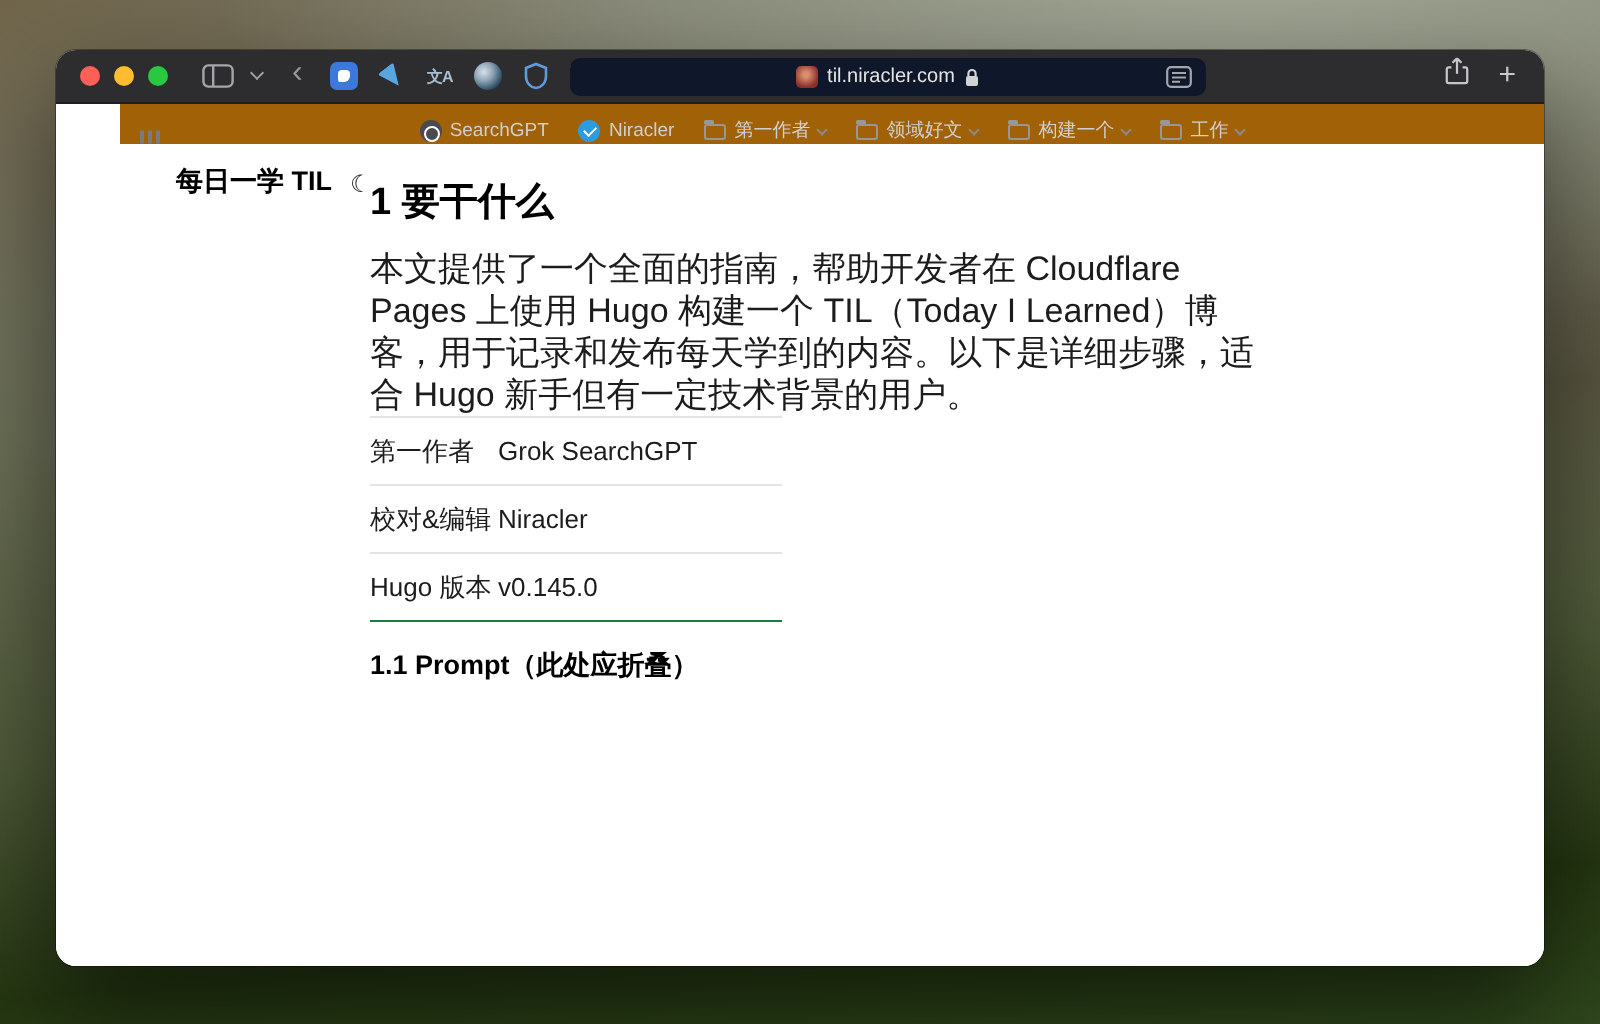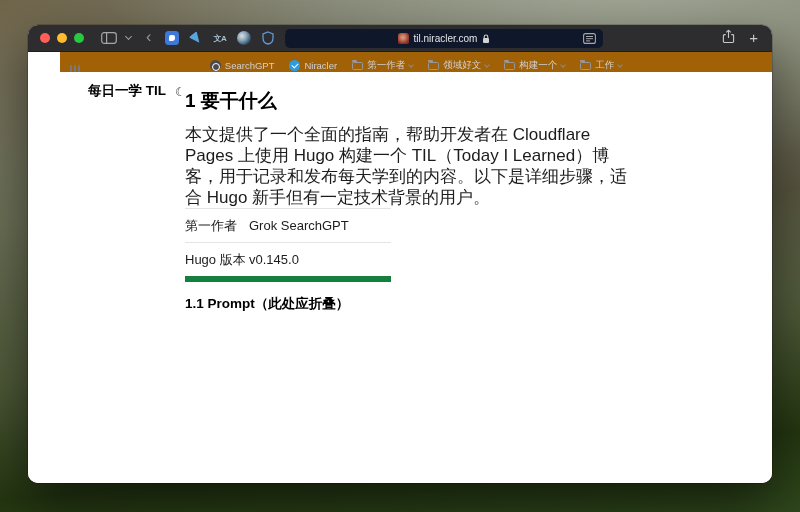--- a/index.html
+++ b/index.html
@@ -64,21 +64,21 @@
   .site-header { position:absolute; left:60px; top:10px; display:flex; align-items:center; gap:9px; }
   .site-title { font-size:13.5px; font-weight:700; color:#000; }
   .moon-btn { font-size:12px; color:#222; margin-top:1px; }
   .article { position:absolute; left:157px; top:0; width:442px; }
   .a-title { margin-top:64px; width:462px; font-size:23.5px; line-height:31px; font-weight:700; color:#000; letter-spacing:-0.2px; }
   .a-date { margin-top:7px; font-size:9px; color:#565656; }
   .a-h2 { margin-top:16px; font-size:19px; font-weight:700; color:#000; }
   .a-p { margin-top:10px; font-size:17px; line-height:21px; color:#1c1c1c; }
   .infobox { width:206px; font-size:13px; color:#1c1c1c; }
   .infobox .row { display:flex; align-items:center; padding:7.5px 0; border-top:1px solid #e4e4e4; }
-  .infobox .row:last-child { border-bottom:6px solid #15803d; }
+  .infobox .row:last-child { border-bottom:1px solid #15803d; }
   .infobox .lbl { width:64px; flex-shrink:0; }
   .a-h3 { margin-top:13px; font-size:13.5px; font-weight:700; color:#000; }
 </style>
 </head>
 <body>
 
 <div id="screen">
   <div class="window">
 
     <div class="toolbar">
@@ -188,20 +188,24 @@
       <div class="article">
         <h2 class="a-h2">1 要干什么</h2>
         <p class="a-p">本文提供了一个全面的指南，帮助开发者在 Cloudflare Pages 上使用 Hugo 构建一个 TIL（Today I Learned）博客，用于记录和发布每天学到的内容。以下是详细步骤，适合 Hugo 新手但有一定技术背景的用户。</p>
 
         <div class="infobox">
           <div class="row">
             <span class="lbl">第一作者</span>
             <span>Grok SearchGPT</span>
           </div>
           <div class="row">
+            <span class="lbl">校对&amp;编辑</span>
+            <span>Niracler</span>
+          </div>
+          <div class="row">
             <span class="lbl">Hugo 版本</span>
             <span>v0.145.0</span>
           </div>
         </div>
 
         <h3 class="a-h3">1.1 Prompt（此处应折叠）</h3>
       </div>
     </div>
 
   </div>

